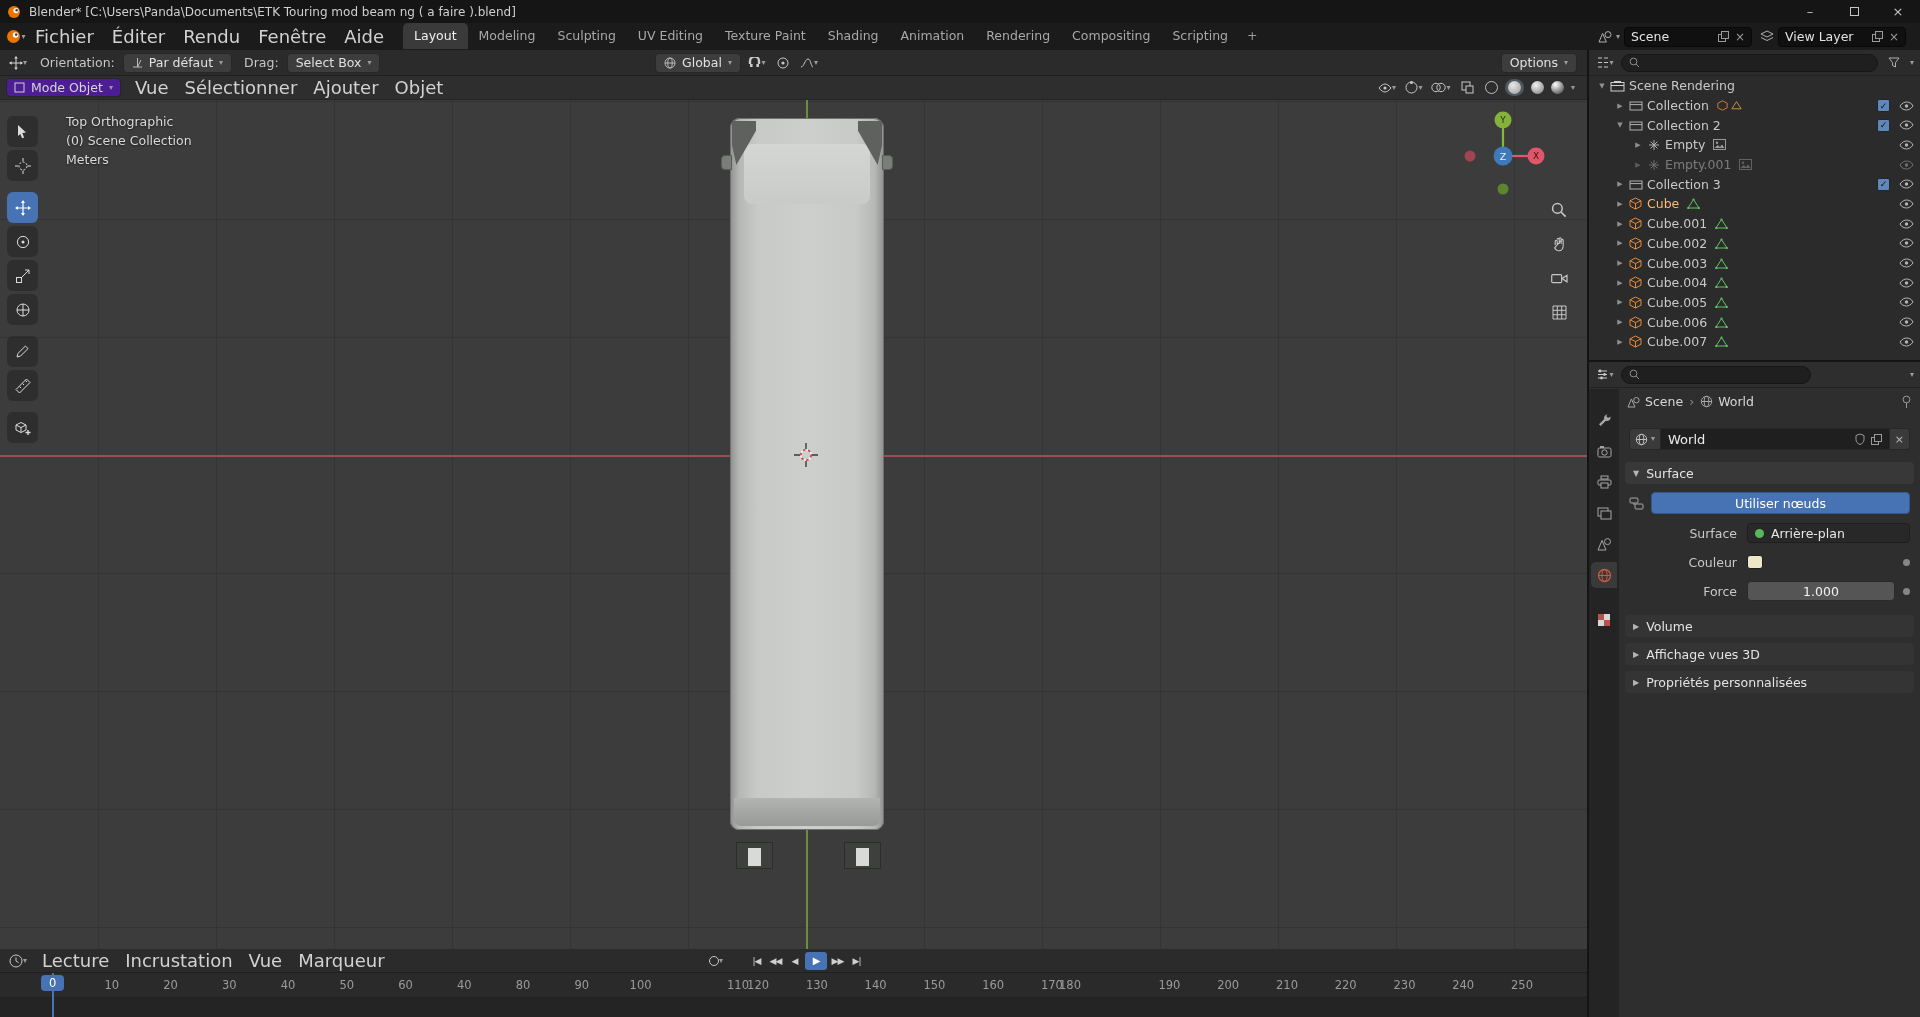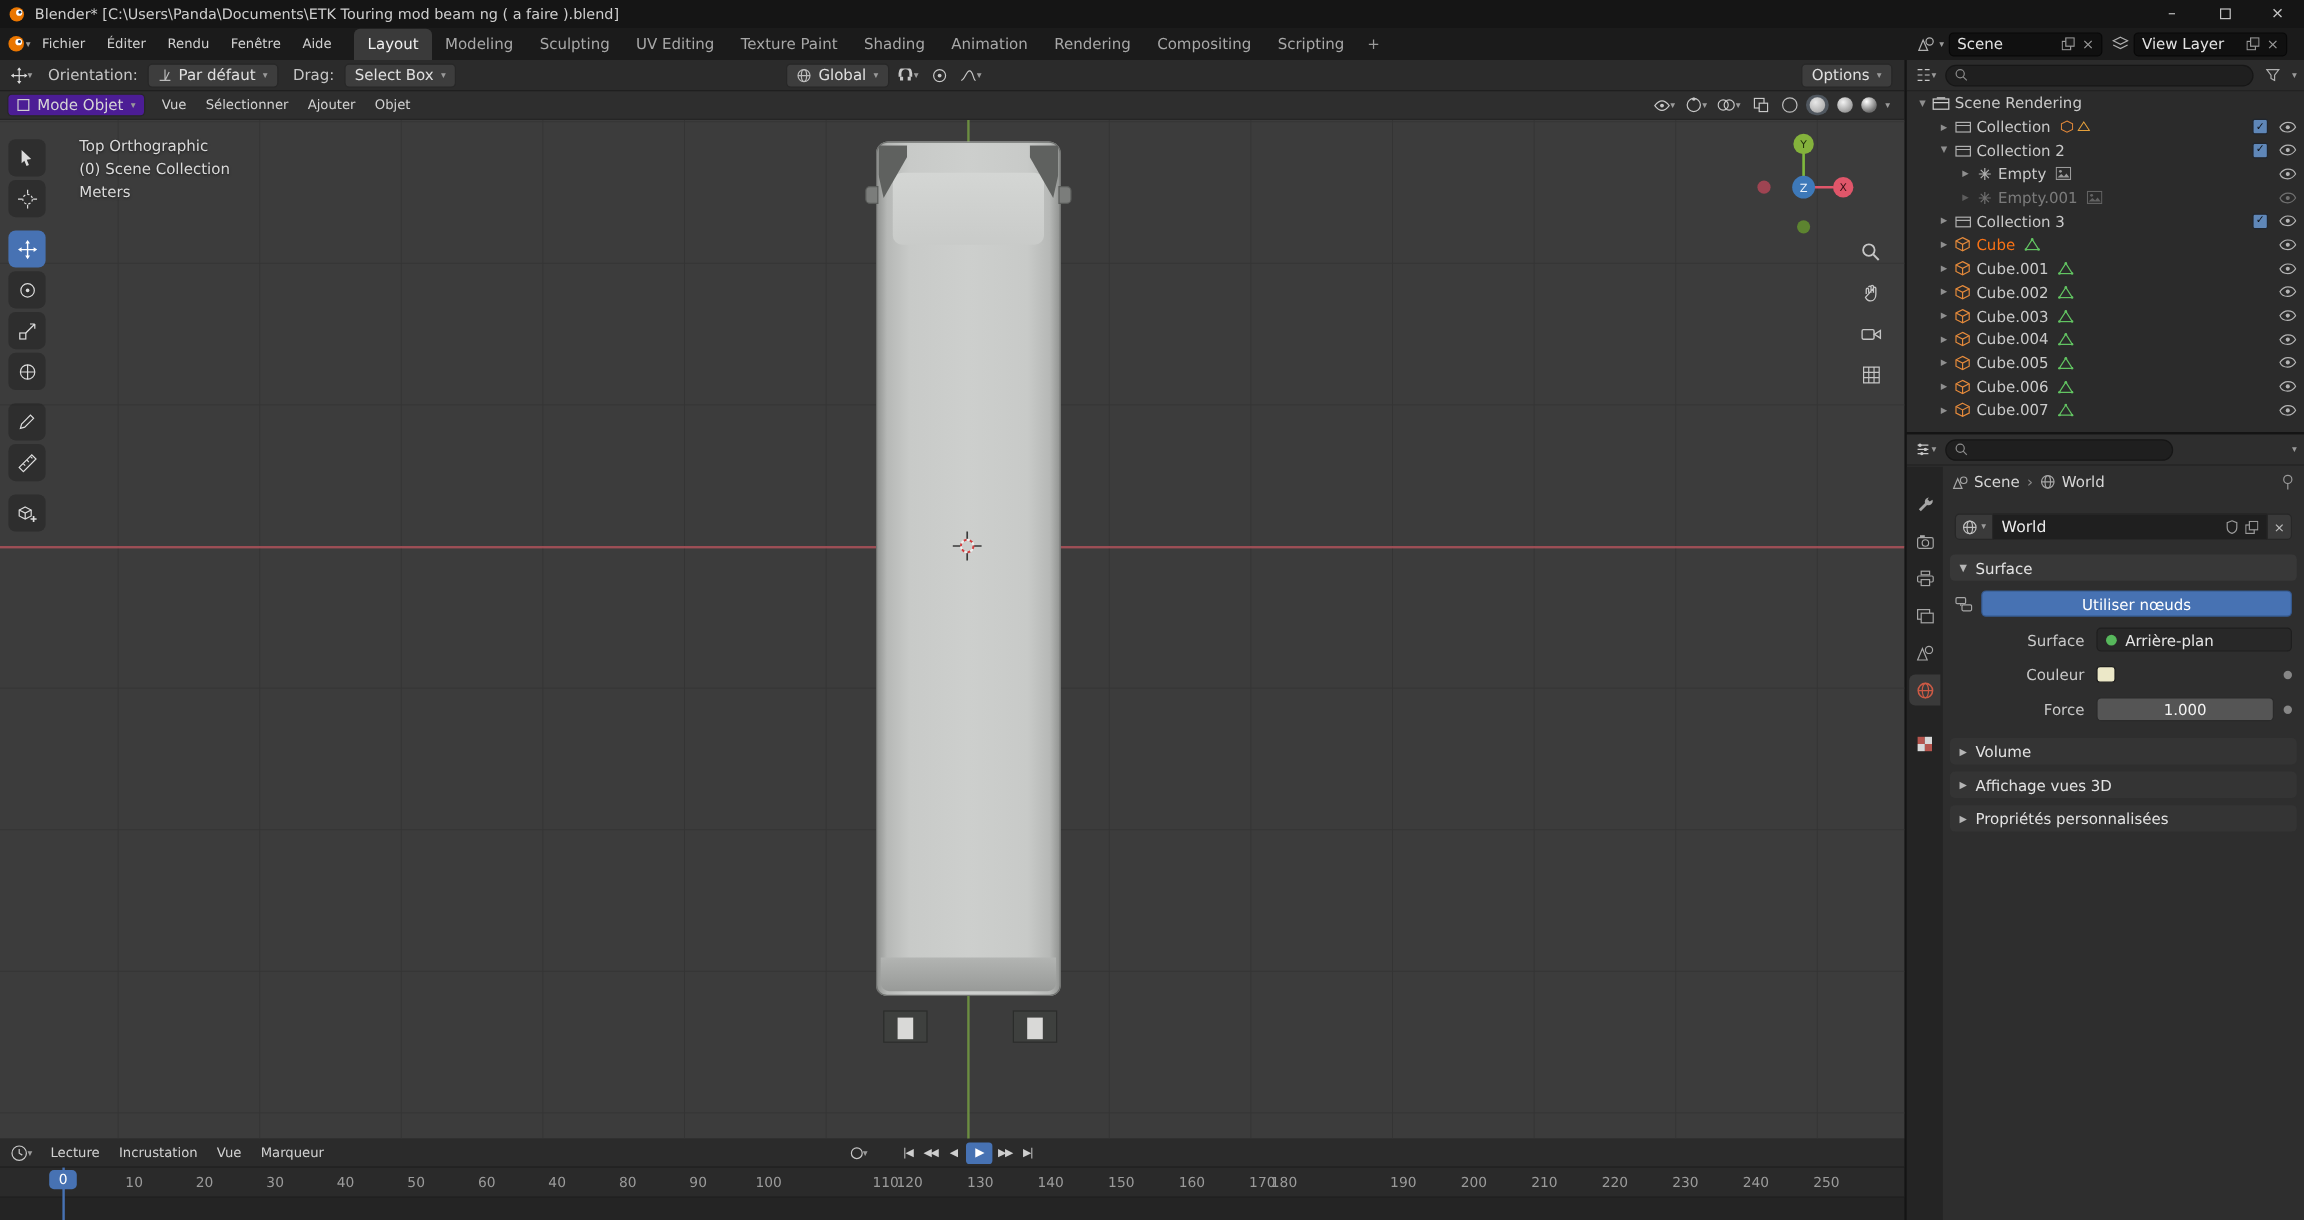--- a/index.html
+++ b/index.html
@@ -11,23 +11,23 @@
   #titlebar { position:absolute; left:0; top:0; width:1920px; height:23px; background:#151515;
     display:flex; align-items:center; gap:8px; padding-left:7px; }
   #titlebar .title { font-size:12px; color:#cfcfcf; white-space:nowrap; }
   .win-btns { margin-left:auto; display:flex; height:100%; }
   .win-btn { width:44px; height:100%; display:flex; align-items:center; justify-content:center; color:#c5c5c5; font-size:13px; }
   .win-btn .maxbox { width:9px; height:9px; border:1px solid #c5c5c5; }
 
   
   #topbar { position:absolute; left:0; top:23px; width:1920px; height:27px; background:#1b1b1b;
     display:flex; align-items:center; padding:0 6px; }
-  .menu-item { padding:4px 9px; font-size:11px; color:#d2d2d2; border-radius:4px; white-space:nowrap; }
+  .menu-item { padding:4px 9px; font-size:18px; color:#d2d2d2; border-radius:4px; white-space:nowrap; }
   #topbar-menus { display:flex; align-items:center; }
-  #ws-tabs { display:flex; align-items:center; height:100%; margin-left:10px; }
+  #ws-tabs { display:flex; align-items:flex-start; height:100%; margin-left:10px; }
   .ws-tab { padding:5px 11px 6px; font-size:12.5px; color:#a8a8a8; border-radius:5px 5px 0 0; white-space:nowrap; }
   .ws-tab.active { background:#3a3a3a; color:#f0f0f0; }
   .ws-tab.add { color:#9a9a9a; padding:5px 8px 6px; }
   .topbar-right { margin-left:auto; display:flex; align-items:center; gap:8px; padding-right:8px; }
   .id-widget { display:flex; align-items:center; gap:4px; }
   .id-field { display:flex; align-items:center; gap:6px; background:#101010; border:1px solid #080808;
     border-radius:4px; height:20px; padding:0 6px; min-width:128px; color:#e3e3e3; font-size:12.5px; }
   .id-field .grow { flex:1; }
   .mini-x { color:#9a9a9a; font-size:12px; }
   .chev { color:#9a9a9a; font-size:8px; line-height:1; }
@@ -117,21 +117,21 @@
   #playhead-pill { position:absolute; left:-11px; top:2px; background:#4772b3; color:#fff; font-size:11.5px;
     padding:1px 8px; border-radius:4px; }
   .autokey-dot { width:10px; height:10px; border-radius:50%; border:1.6px solid #c8c8c8; }
 
   
   #outliner { position:absolute; left:1589px; top:50px; width:331px; height:310px; background:#2b2b2b; overflow:hidden; }
   #ol-header { height:26px; display:flex; align-items:center; gap:6px; padding:0 6px; border-bottom:1px solid #222; }
   .search-field { flex:1; display:flex; align-items:center; gap:5px; background:#1f1f1f; border:1px solid #161616;
     border-radius:10px; height:18px; padding:0 7px; }
   .ol-row { height:19.7px; display:flex; align-items:center; font-size:12.5px; color:#c9c9c9; position:relative; }
-  .ol-row.active .ol-label { color:#f97316; }
+  .ol-row.active .ol-label { color:#fdba74; }
   .ol-row.dim { opacity:.5; }
   .ol-disc { width:14px; font-size:7px; color:#8f8f8f; text-align:center; flex:none; }
   .ol-icon { width:17px; display:flex; justify-content:center; flex:none; }
   .ol-label { margin-left:3px; white-space:nowrap; }
   .ol-dataicon, .ol-badge { margin-left:8px; display:flex; gap:3px; }
   .ol-right { position:absolute; right:6px; display:flex; align-items:center; gap:9px; }
   .ol-check { width:13px; height:13px; background:#5f87b8; border:1px solid #20262e; border-radius:2px;
     color:#0e1116; font-size:9px; display:flex; align-items:center; justify-content:center; }
 
   

